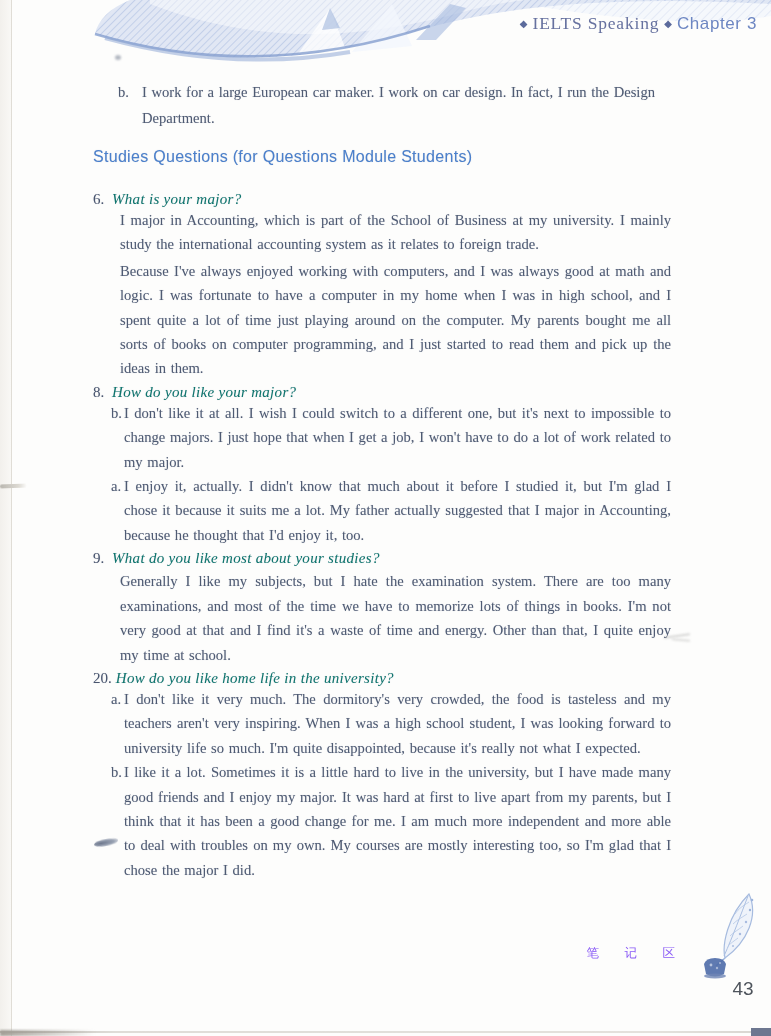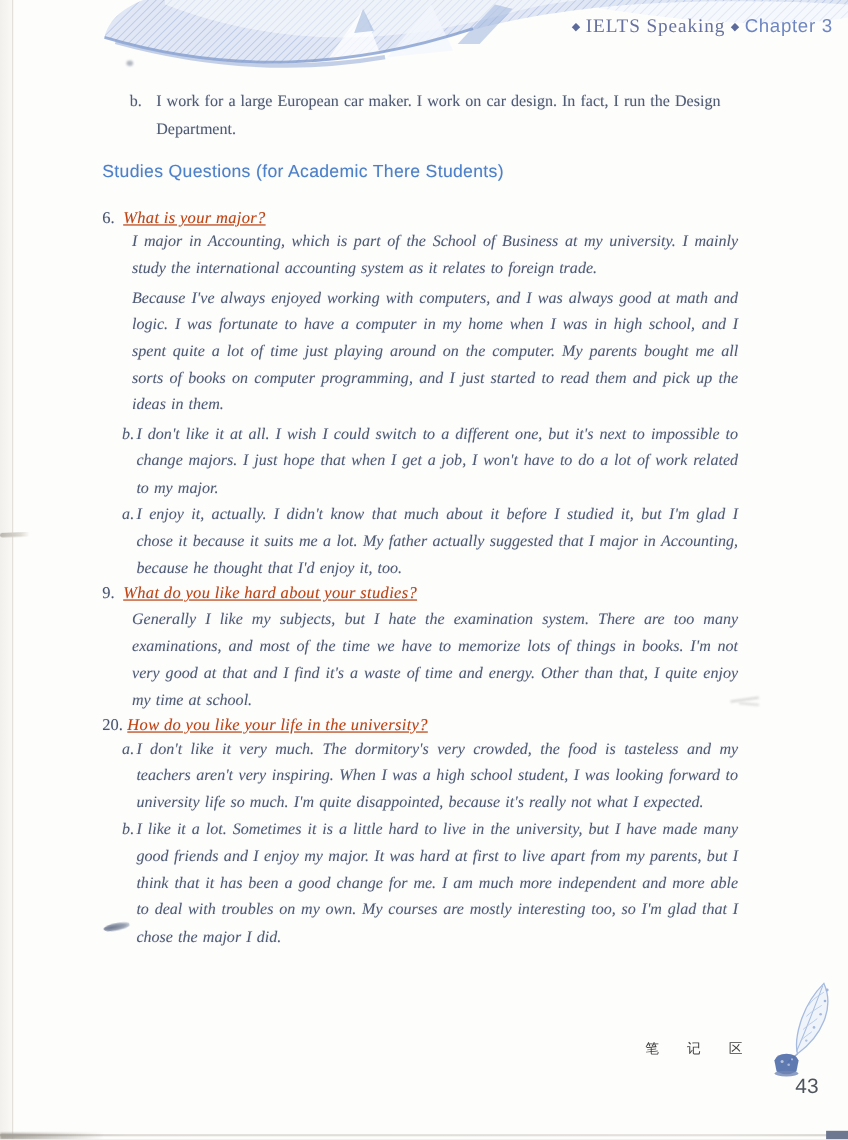--- a/index.html
+++ b/index.html
@@ -44,31 +44,31 @@
     text-shadow:0 0 1px rgba(95,110,140,.30);}
   .intro{margin:16px;padding-left:33px;font-size:14.6px;line-height:26px;text-align:justify;}
   .intro .lab{display:inline-block;width:24px;margin-left:-24px;}
   .sec-head{margin:15px 0 0 0;height:20px;line-height:20px;
     font-family:"Liberation Sans",sans-serif;font-size:16px;letter-spacing:.3px;
     color:#4b80cc;font-weight:normal;}
   .qa{margin-top:2px;}
   .qa.first{margin-top:23px;}
   .q-line{margin:0;line-height:18px;font-size:15px;}
   .q-num{display:inline-block;min-width:15px;margin-right:4px;color:#49556e;}
-  .q-text{font-style:italic;color:#c2410c;letter-spacing:.3px;text-decoration:underline;}
+  .q-text{font-style:italic;color:#0f766e;letter-spacing:.3px;}
   .ans{margin:0;padding-left:27px;font-size:14.6px;line-height:24.4px;
-    text-align:justify;word-spacing:1px;font-style:italic;}
+    text-align:justify;word-spacing:1px;}
   .ans.sub{padding-left:31px;}
   .ans .lab{display:inline-block;width:13px;margin-left:-13px;}
   
   .notes-label{position:absolute;right:85px;top:945px;
-    font-family:"Liberation Sans",sans-serif;font-size:12.5px;color:#404040;
+    font-family:"Liberation Sans",sans-serif;font-size:12.5px;color:#8b5cf6;
     letter-spacing:11px;filter:blur(.3px);}
   .quill{position:absolute;right:12px;top:892px;width:68px;height:88px;}
-  .page-num{position:absolute;right:8px;top:978px;width:40px;
+  .page-num{position:absolute;right:8px;top:978px;width:40px;text-align:center;
     font-family:"Liberation Sans",sans-serif;font-size:19px;color:#4e545c;filter:blur(.3px);}
 </style>
 </head>
 <body>
 
 <div class="page">
 
   <svg class="wave" viewBox="0 0 771 130" xmlns="http://www.w3.org/2000/svg">
     <defs>
       <pattern id="hatch" width="5" height="5" patternUnits="userSpaceOnUse" patternTransform="rotate(45)">
@@ -97,46 +97,47 @@
   </svg>
 
   <div class="hdr">
     <span class="dia">◆</span><span class="brand">IELTS Speaking</span><span class="dia">◆</span><span class="chap">Chapter 3</span>
   </div>
 
   <div class="content">
 
     <p class="intro"><span class="lab">b.</span><span>I work for a large European car maker. I work on car design. In fact, I run the Design Department.</span></p>
 
-    <h2 class="sec-head">Studies Questions (for Academic There Students)</h2>
+    <h2 class="sec-head">Studies Questions (for Questions Module Students)</h2>
 
     <div class="qa first">
       <p class="q-line"><span class="q-num">6.</span><span class="q-text">What is your major?</span></p>
       <p class="ans">I major in Accounting, which is part of the School of Business at my university. I mainly study the international accounting system as it relates to foreign trade.</p>
     </div>
 
     <div class="qa">
       <p class="ans">Because I've always enjoyed working with computers, and I was always good at math and logic. I was fortunate to have a computer in my home when I was in high school, and I spent quite a lot of time just playing around on the computer. My parents bought me all sorts of books on computer programming, and I just started to read them and pick up the ideas in them.</p>
     </div>
 
     <div class="qa">
+      <p class="q-line"><span class="q-num">8.</span><span class="q-text">How do you like your major?</span></p>
       <p class="ans sub"><span class="lab">b.</span><span>I don't like it at all. I wish I could switch to a different one, but it's next to impossible to change majors. I just hope that when I get a job, I won't have to do a lot of work related to my major.</span></p>
       <p class="ans sub"><span class="lab">a.</span><span>I enjoy it, actually. I didn't know that much about it before I studied it, but I'm glad I chose it because it suits me a lot. My father actually suggested that I major in Accounting, because he thought that I'd enjoy it, too.</span></p>
     </div>
 
     <div class="qa">
-      <p class="q-line"><span class="q-num">9.</span><span class="q-text">What do you like hard about your studies?</span></p>
+      <p class="q-line"><span class="q-num">9.</span><span class="q-text">What do you like most about your studies?</span></p>
     </div>
 
     <div class="qa">
       <p class="ans">Generally I like my subjects, but I hate the examination system. There are too many examinations, and most of the time we have to memorize lots of things in books. I'm not very good at that and I find it's a waste of time and energy. Other than that, I quite enjoy my time at school.</p>
     </div>
 
     <div class="qa">
-      <p class="q-line"><span class="q-num">20.</span><span class="q-text">How do you like your life in the university?</span></p>
+      <p class="q-line"><span class="q-num">20.</span><span class="q-text">How do you like home life in the university?</span></p>
       <p class="ans sub"><span class="lab">a.</span><span>I don't like it very much. The dormitory's very crowded, the food is tasteless and my teachers aren't very inspiring. When I was a high school student, I was looking forward to university life so much. I'm quite disappointed, because it's really not what I expected.</span></p>
       <p class="ans sub"><span class="lab">b.</span><span>I like it a lot. Sometimes it is a little hard to live in the university, but I have made many good friends and I enjoy my major. It was hard at first to live apart from my parents, but I think that it has been a good change for me. I am much more independent and more able to deal with troubles on my own. My courses are mostly interesting too, so I'm glad that I chose the major I did.</span></p>
     </div>
 
   </div>
 
   <div class="notes-label">笔 记 区</div>
 
   <svg class="quill" viewBox="0 0 68 88" xmlns="http://www.w3.org/2000/svg">
 

